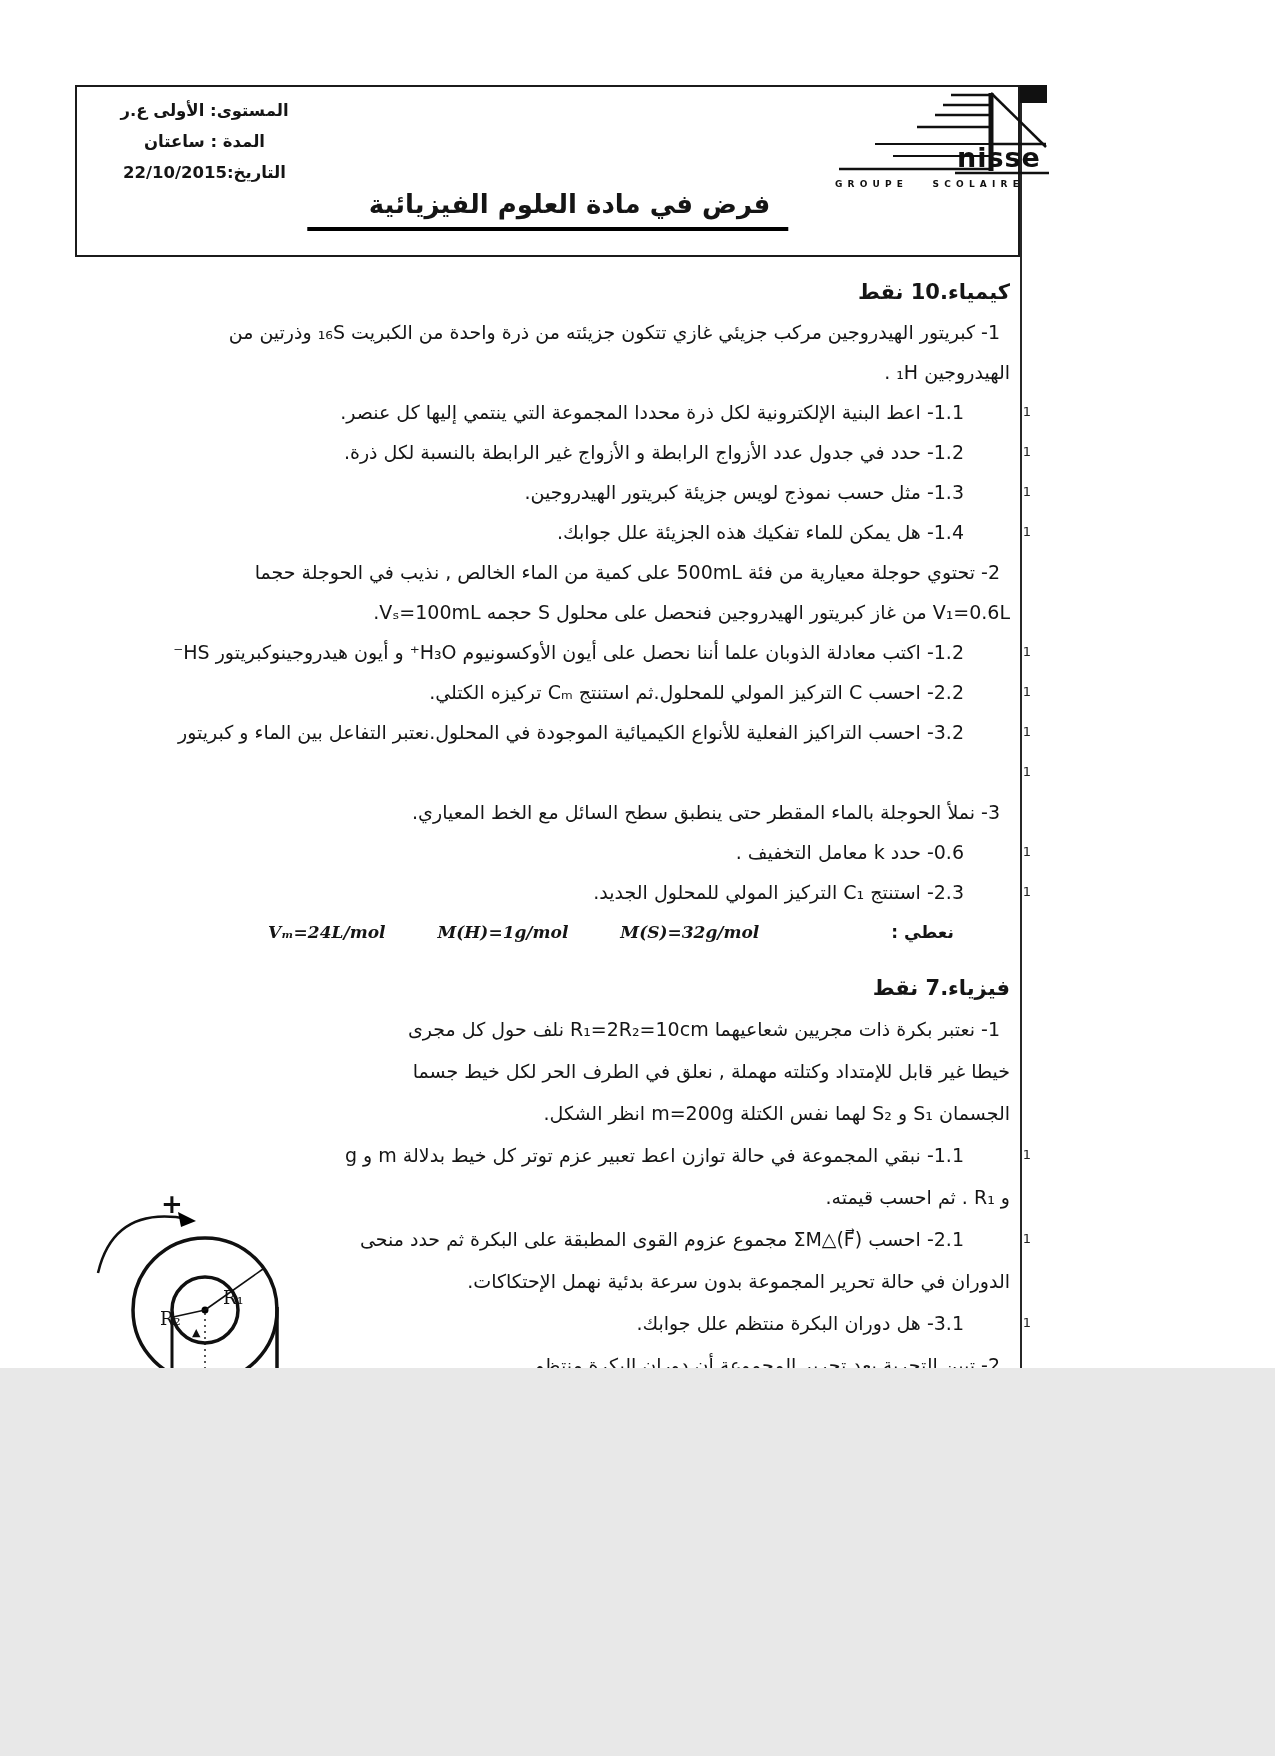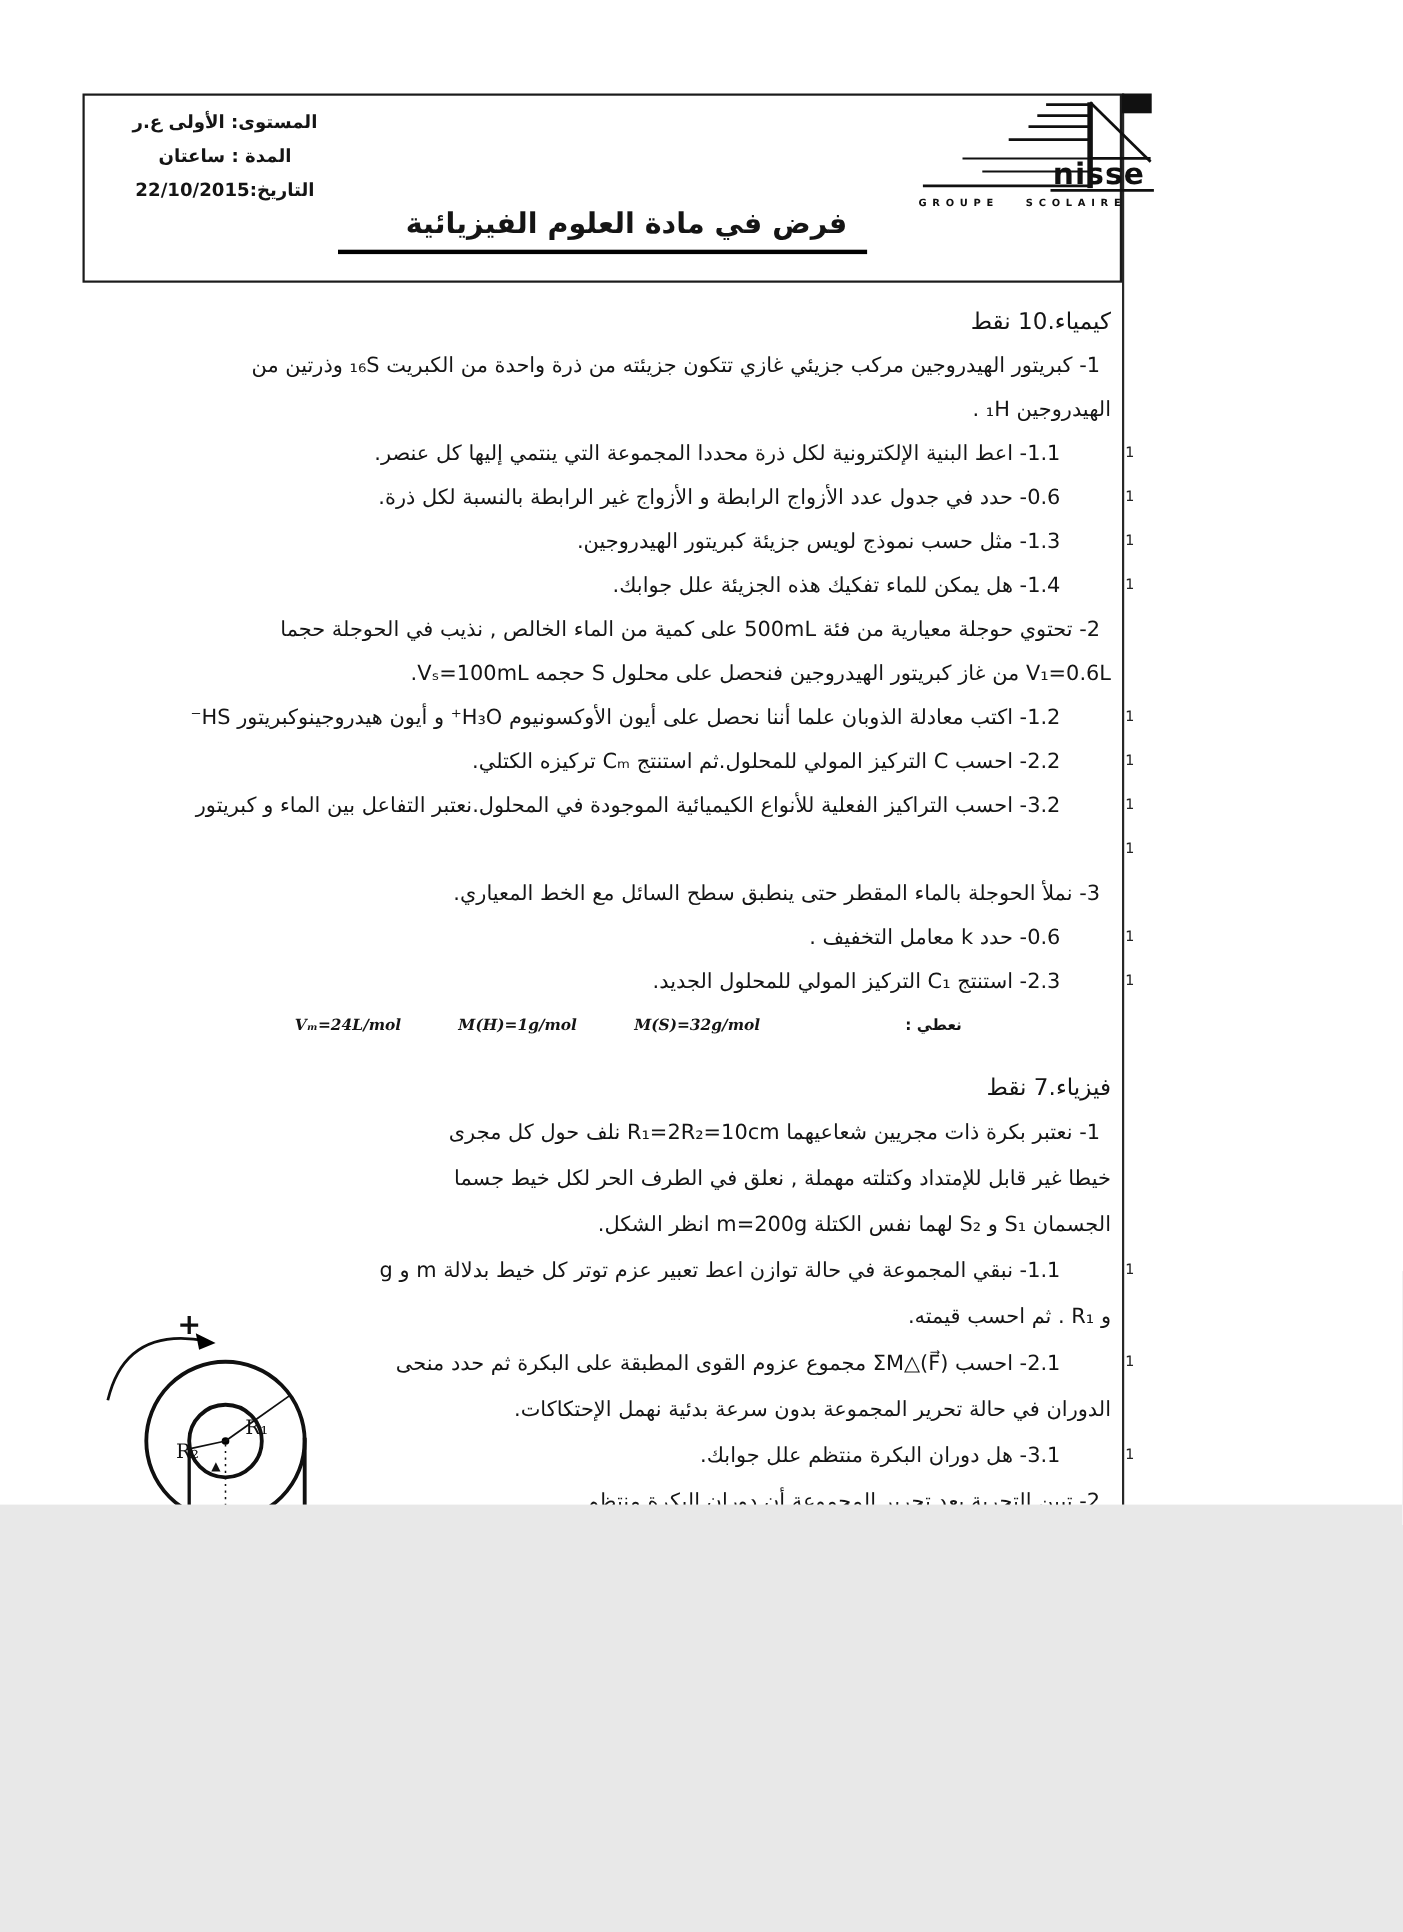--- a/index.html
+++ b/index.html
@@ -17,34 +17,34 @@
   .logo{position:absolute;left:756px;top:0;width:220px;height:104px;overflow:visible;}
   .logo line{stroke:#101010;}
   .logo text{fill:#101010;}
 
   
   .strip-line{position:absolute;left:1020px;top:85px;width:2px;height:1415px;background:#272727;}
   .strip-cap{position:absolute;left:1020px;top:85px;width:27px;height:18px;background:#111;}
 
   
   .content{position:absolute;left:68px;top:272px;width:942px;direction:rtl;text-align:right;}
-  .sec-heading{font-size:21px;font-weight:normal;height:40px;line-height:40px;white-space:nowrap;text-align:right;}
+  .sec-heading{font-size:21px;font-weight:bold;height:40px;line-height:40px;white-space:nowrap;text-align:right;}
   .line{position:relative;white-space:nowrap;font-size:19px;}
   .chem .line{height:40px;line-height:40px;}
   .phys .line{height:42px;line-height:42px;}
   .line.main{padding-right:10px;}
   .line.sub{padding-right:46px;}
   .line.cont{padding-right:0;}
   .score{position:absolute;right:-28px;top:0;width:22px;text-align:center;
          font-size:13px;direction:ltr;color:#222;}
   .phys{margin-top:16px;}
 
   
   .givens-row{display:flex;direction:ltr;align-items:center;height:40px;
-              padding-left:200px;font-size:14px;}
+              padding-left:200px;font-size:17px;}
   .gl{font-family:"DejaVu Serif",serif;font-style:italic;font-weight:bold;}
   .gl + .gl{margin-left:52px;}
   .givens-label{margin-left:132px;font-weight:bold;direction:rtl;text-align:right;}
 
   
   .figure{position:absolute;left:70px;top:1185px;width:330px;height:470px;overflow:visible;}
   .figure .stroke{stroke:#101010;fill:none;}
   .figure text{fill:#101010;}
   .lat{font-family:"DejaVu Serif",serif;}
 
@@ -88,21 +88,21 @@
   </div>
 
   <div class="content">
 
     <div class="chem">
       <div class="sec-heading">كيمياء.10 نقط</div>
 
       <div class="line main"><span>1- كبريتور الهيدروجين مركب جزيئي غازي تتكون جزيئته من ذرة واحدة من الكبريت ₁₆S  وذرتين من</span><span class="score"></span></div>
       <div class="line cont"><span>الهيدروجين ₁H .</span><span class="score"></span></div>
       <div class="line sub"><span>1.1- اعط البنية الإلكترونية لكل ذرة محددا المجموعة التي ينتمي إليها كل عنصر.</span><span class="score">1</span></div>
-      <div class="line sub"><span>0.6- حدد في جدول عدد الأزواج الرابطة و الأزواج غير الرابطة بالنسبة لكل ذرة.</span><span class="score">1</span></div>
+      <div class="line sub"><span>1.2- حدد في جدول عدد الأزواج الرابطة و الأزواج غير الرابطة بالنسبة لكل ذرة.</span><span class="score">1</span></div>
       <div class="line sub"><span>1.3- مثل حسب نموذج لويس جزيئة كبريتور الهيدروجين.</span><span class="score">1</span></div>
       <div class="line sub"><span>1.4- هل يمكن للماء تفكيك هذه الجزيئة علل جوابك.</span><span class="score">1</span></div>
       <div class="line main"><span>2- تحتوي حوجلة معيارية من فئة 500mL على كمية من الماء الخالص , نذيب في الحوجلة حجما</span><span class="score"></span></div>
       <div class="line cont"><span>V₁=0.6L من غاز كبريتور الهيدروجين فنحصل على محلول S حجمه Vₛ=100mL.</span><span class="score"></span></div>
       <div class="line sub"><span>1.2- اكتب معادلة الذوبان علما أننا نحصل على أيون الأوكسونيوم H₃O⁺ و أيون هيدروجينوكبريتور HS⁻</span><span class="score">1</span></div>
       <div class="line sub"><span>2.2- احسب C التركيز المولي للمحلول.ثم استنتج Cₘ تركيزه الكتلي.</span><span class="score">1</span></div>
       <div class="line sub"><span>3.2- احسب التراكيز الفعلية للأنواع الكيميائية الموجودة في المحلول.نعتبر التفاعل بين الماء و كبريتور</span><span class="score">1</span></div>
       <div class="line sub"><span class="score">1</span></div>
       <div class="line main"><span>3- نملأ الحوجلة بالماء المقطر حتى ينطبق سطح السائل مع الخط المعياري.</span><span class="score"></span></div>
       <div class="line sub"><span>0.6- حدد k معامل التخفيف .</span><span class="score">1</span></div>

